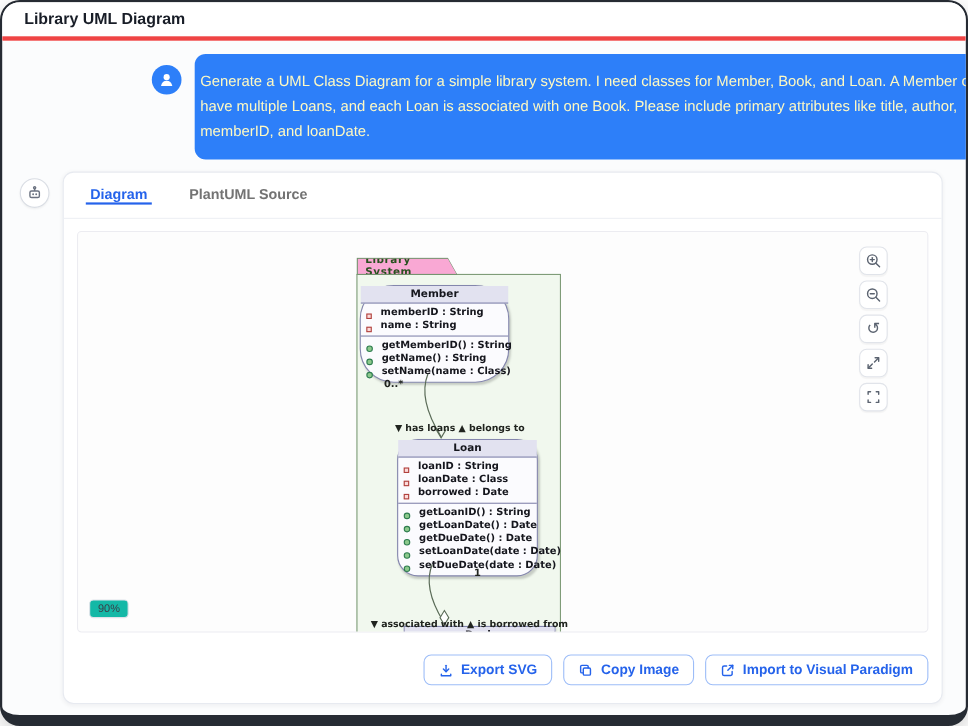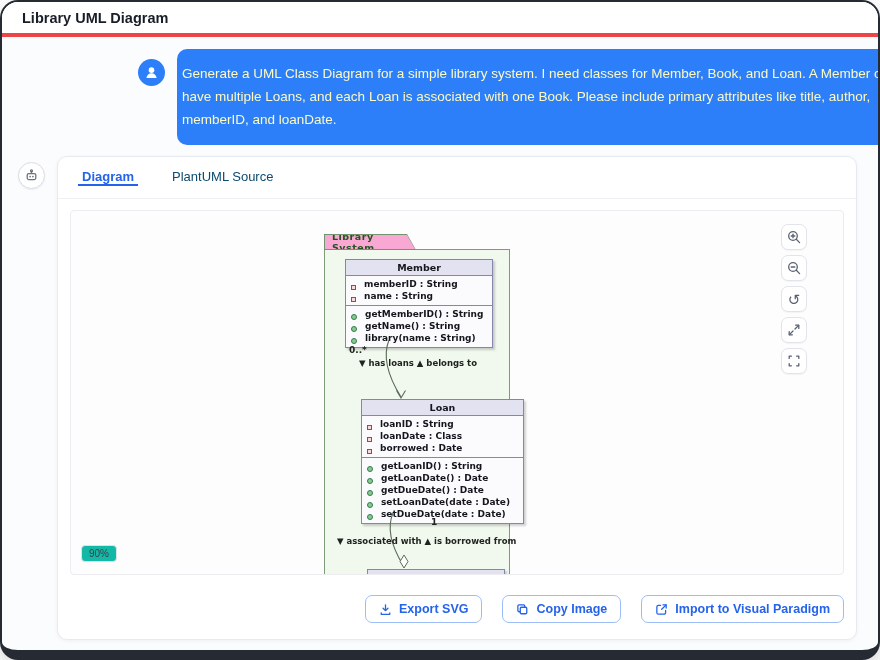--- a/index.html
+++ b/index.html
@@ -29,21 +29,21 @@
     border-radius:50%; background:#fff; border:1px solid #d9dde4;
     display:flex; align-items:center; justify-content:center; box-shadow:0 1px 2px rgba(0,0,0,.06); }
 
   
   .card { position:absolute; left:55px; top:154px; width:800px; height:484px;
     background:#fff; border:1px solid #e7eaf0; border-radius:10px;
     box-shadow:0 1px 4px rgba(16,24,40,.05); }
 
   .tabbar { height:42px; border-bottom:1px solid #eef0f4; display:flex; align-items:center; padding:0 20px; }
   .tab { display:flex; align-items:center; padding:0 4px; margin-right:30px; font-size:13px;
-    color:#0c4a6e; cursor:pointer; border-bottom:2.5px solid transparent; }
+    color:#737373; cursor:pointer; border-bottom:2.5px solid transparent;font-weight:bold; }
   .tab.active { color:#2563eb; font-weight:700; border-bottom-color:#2563eb; }
 
   .viewport { position:absolute; left:12px; top:53px; width:774px; height:365px;
     background:#fdfdfd; border:1px solid #ececf1; border-radius:4px; overflow:hidden; }
 
   
   .zoom-stack { position:absolute; right:36px; top:13px; display:flex; flex-direction:column; gap:5px; z-index:6; }
   .zoom-btn { width:26px; height:26px; background:#fff; border:1px solid #e1e4ea; border-radius:7px;
     display:flex; align-items:center; justify-content:center; color:#5b6370; cursor:pointer;
     box-shadow:0 1px 1px rgba(0,0,0,.04); font-size:15px; line-height:1; }
@@ -66,25 +66,25 @@
     box-shadow:1.5px 1.5px 2px rgba(0,0,0,.18); }
   .uml-head { background:#e2e2f0; border-bottom:1px solid #8486ad; text-align:center;
     font-weight:700; font-size:9.5px; padding:2px 4px 2px; }
   .uml-sec { padding:2px 5px 3px; }
   .uml-sec + .uml-sec { border-top:1px solid #8486ad; }
   .m-row { display:flex; align-items:flex-end; gap:8px; line-height:12px; white-space:nowrap; font-weight:600; }
   .f-icon { width:5px; height:5px; background:#fbdada; border:1px solid #b0413e; flex:0 0 auto; }
   .me-icon { width:6px; height:6px; border-radius:50%; background:#8cc98c; border:1px solid #2e7d4f; flex:0 0 auto; }
 
   .edges-svg { position:absolute; inset:0; z-index:3; pointer-events:none; }
-  .edge-label { position:absolute; z-index:4; font:600 8.5px "DejaVu Sans", sans-serif; color:#20241f; white-space:nowrap; }
+  .edge-label { position:absolute; z-index:4; font:600 8.5px "DejaVu Sans", sans-serif; color:#20241f; white-space:nowrap;margin-top:27px; }
   .mult-label { position:absolute; z-index:4; font:600 9px "DejaVu Sans", sans-serif; color:#20241f; }
 
   
-  .footer-row { position:absolute; right:12px; top:438px; display:flex; gap:20px;padding-left:24px; }
+  .footer-row { position:absolute; right:12px; top:438px; display:flex; gap:10px;padding-left:24px; }
   .btn-outline { height:28px; display:flex; align-items:center; gap:7px; padding:0 13px;
     background:#fff; border:1px solid #9dbdf8; border-radius:7px; color:#2563eb;
     font-size:12.5px; font-weight:600; cursor:pointer; }
   .btn-outline svg { stroke:#2563eb; }
 </style>
 </head>
 <body>
 
 <div class="frame">
 
@@ -163,21 +163,21 @@
         </div>
       </div>
 
       <div class="zoom-badge">90%</div>
 
       <div class="pkg-body"></div>
       <div class="pkg-tab-outer">
         <div class="pkg-tab-inner">Library System</div>
       </div>
 
-      <div class="uml-class" style="left:274px; top:48px; width:148px;">
+      <div class="uml-class" style="left:256px; top:48px; width:136px;border-radius:31px;">
         <div class="uml-head">Member</div>
         <div class="uml-sec">
           <div class="m-row">
               <span class="f-icon"></span>
               <span>memberID : String</span>
             </div>
           <div class="m-row">
               <span class="f-icon"></span>
               <span>name : String</span>
             </div>
@@ -186,26 +186,26 @@
           <div class="m-row">
               <span class="me-icon"></span>
               <span>getMemberID() : String</span>
             </div>
           <div class="m-row">
               <span class="me-icon"></span>
               <span>getName() : String</span>
             </div>
           <div class="m-row">
               <span class="me-icon"></span>
-              <span>library(name : String)</span>
-            </div>
-        </div>
-      </div>
-
-      <div class="uml-class" style="left:290px; top:188px; width:163px;">
+              <span>setName(name : Class)</span>
+            </div>
+        </div>
+      </div>
+
+      <div class="uml-class" style="left:290px; top:188px; width:128px;border-radius:19px;">
         <div class="uml-head">Loan</div>
         <div class="uml-sec">
           <div class="m-row">
               <span class="f-icon"></span>
               <span>loanID : String</span>
             </div>
           <div class="m-row">
               <span class="f-icon"></span>
               <span>loanDate : Class</span>
             </div>

